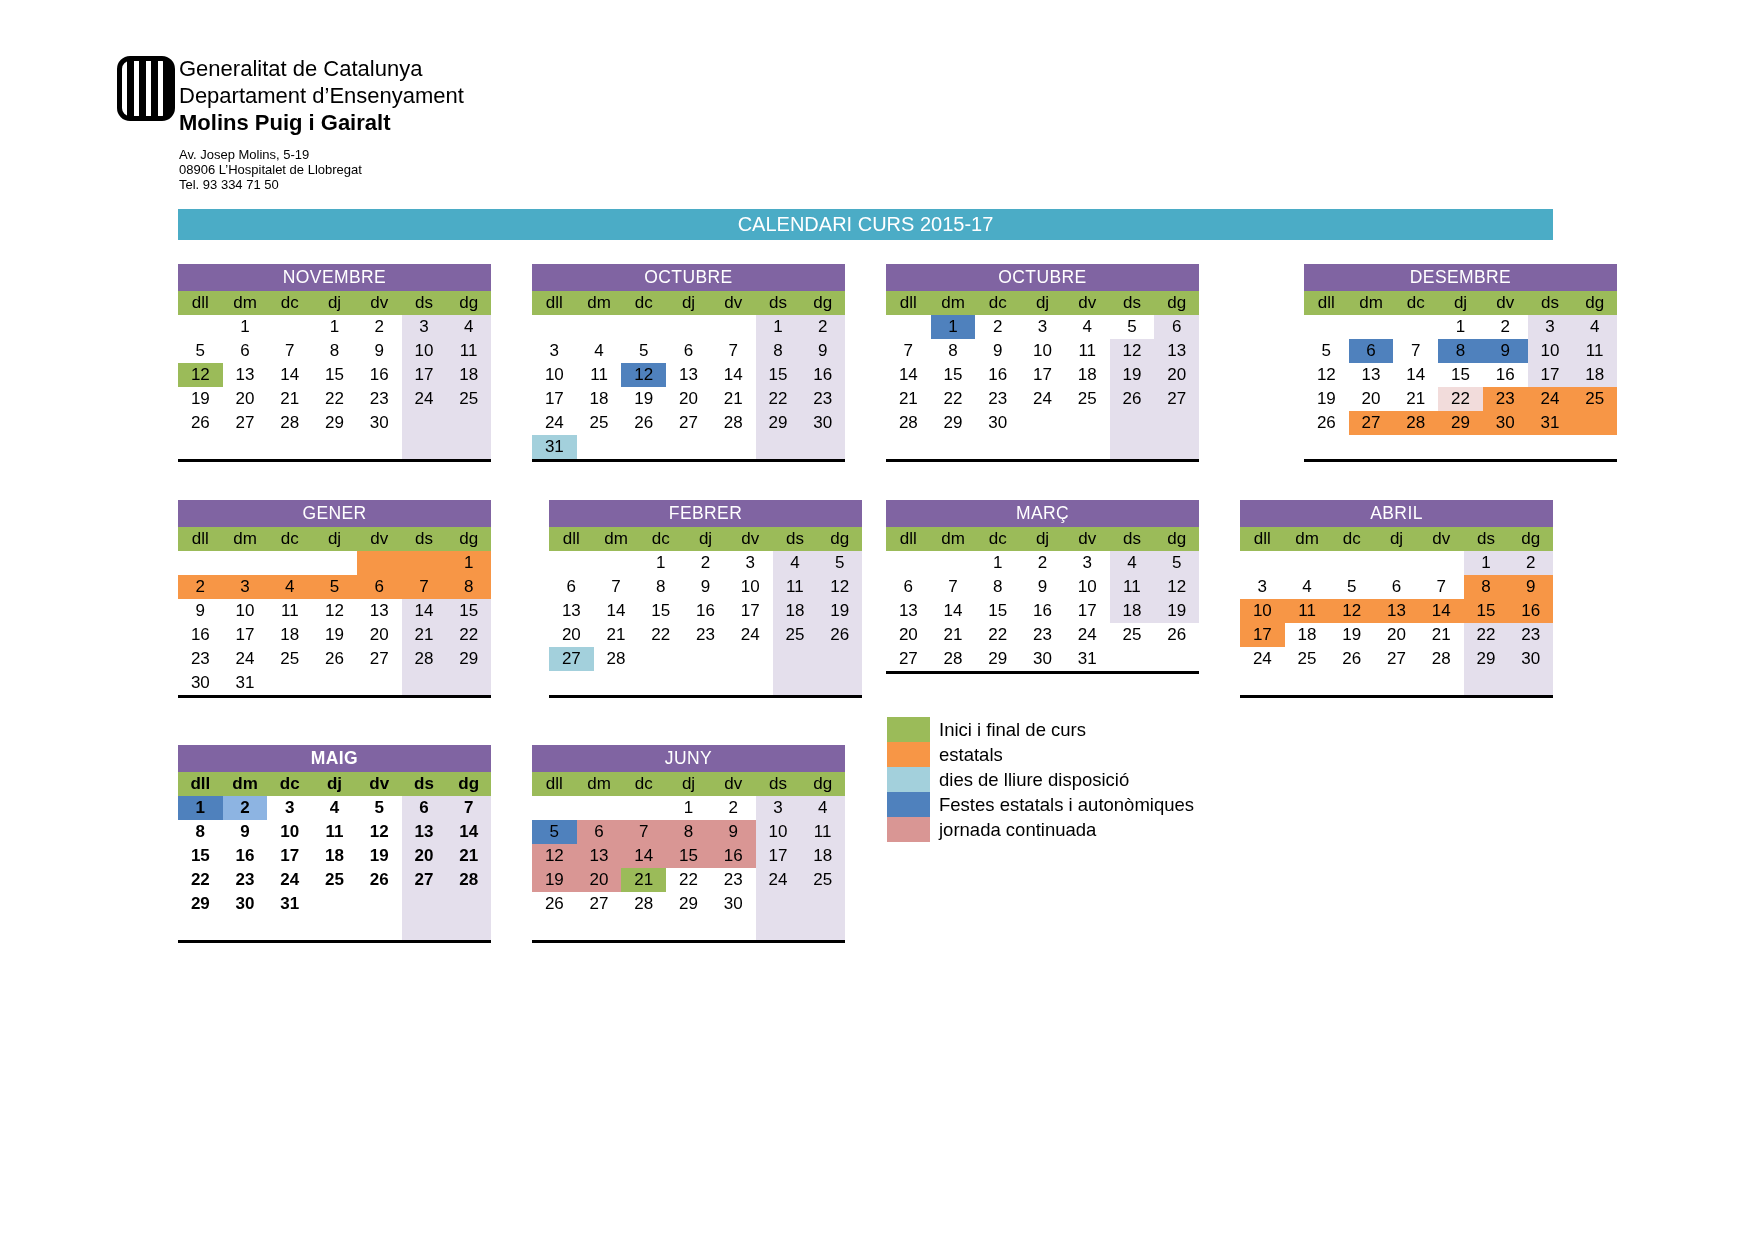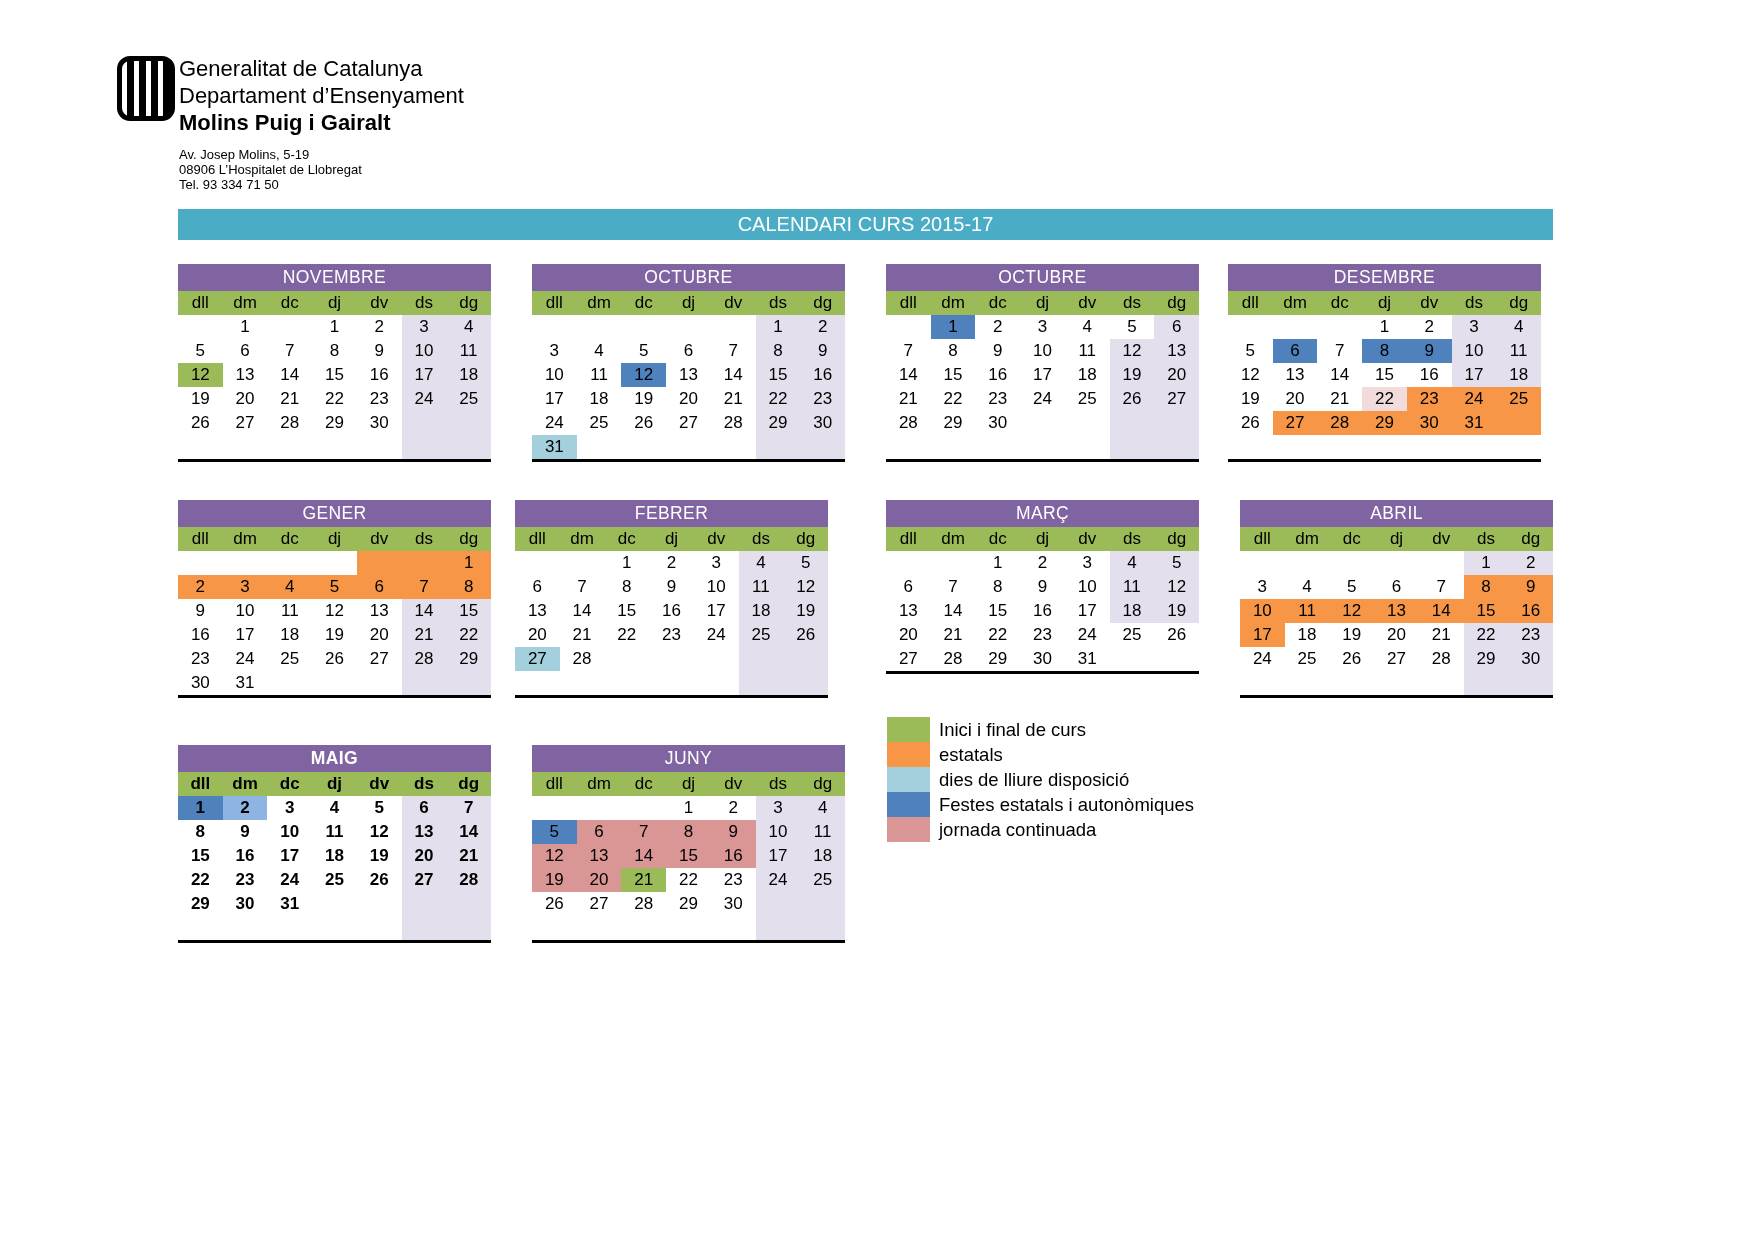--- a/index.html
+++ b/index.html
@@ -218,21 +218,21 @@
         <div class="cell" style="background: rgb(228, 223, 236);"></div>
         <div class="cell"></div>
         <div class="cell"></div>
         <div class="cell"></div>
         <div class="cell"></div>
         <div class="cell"></div>
         <div class="cell" style="background: rgb(228, 223, 236);"></div>
         <div class="cell" style="background: rgb(228, 223, 236);"></div>
       </div>
     </div>
-    <div class="month" style="left: 1228px; top: 264px;">
+    <div class="month" style="left: 1304px; top: 264px;">
       <div class="m-title">DESEMBRE</div>
       <div class="day-row">
         <div class="dh">dll</div>
         <div class="dh">dm</div>
         <div class="dh">dc</div>
         <div class="dh">dj</div>
         <div class="dh">dv</div>
         <div class="dh">ds</div>
         <div class="dh">dg</div>
       </div>
@@ -330,21 +330,21 @@
         <div class="cell" style="background: rgb(228, 223, 236);">29</div>
         <div class="cell">30</div>
         <div class="cell">31</div>
         <div class="cell"></div>
         <div class="cell"></div>
         <div class="cell"></div>
         <div class="cell" style="background: rgb(228, 223, 236);"></div>
         <div class="cell" style="background: rgb(228, 223, 236);"></div>
       </div>
     </div>
-    <div class="month" style="left: 515px; top: 500px;">
+    <div class="month" style="left: 549px; top: 500px;">
       <div class="m-title">FEBRER</div>
       <div class="day-row">
         <div class="dh">dll</div>
         <div class="dh">dm</div>
         <div class="dh">dc</div>
         <div class="dh">dj</div>
         <div class="dh">dv</div>
         <div class="dh">ds</div>
         <div class="dh">dg</div>
       </div>

